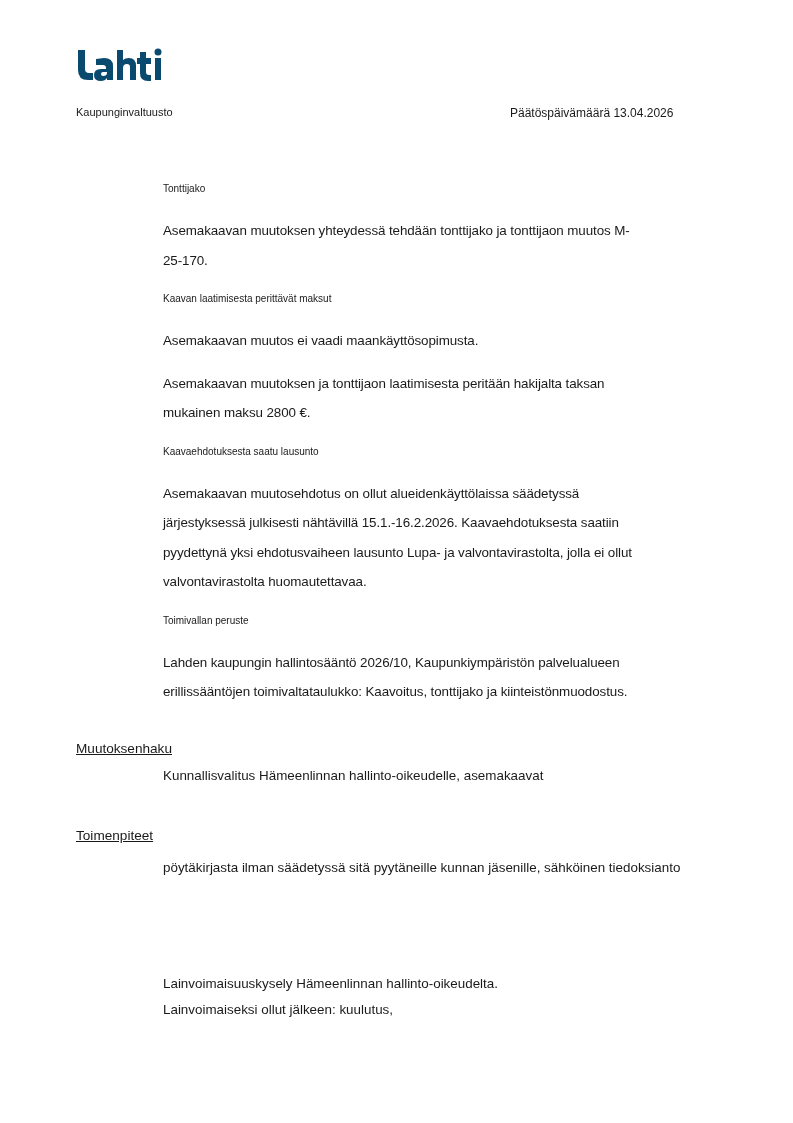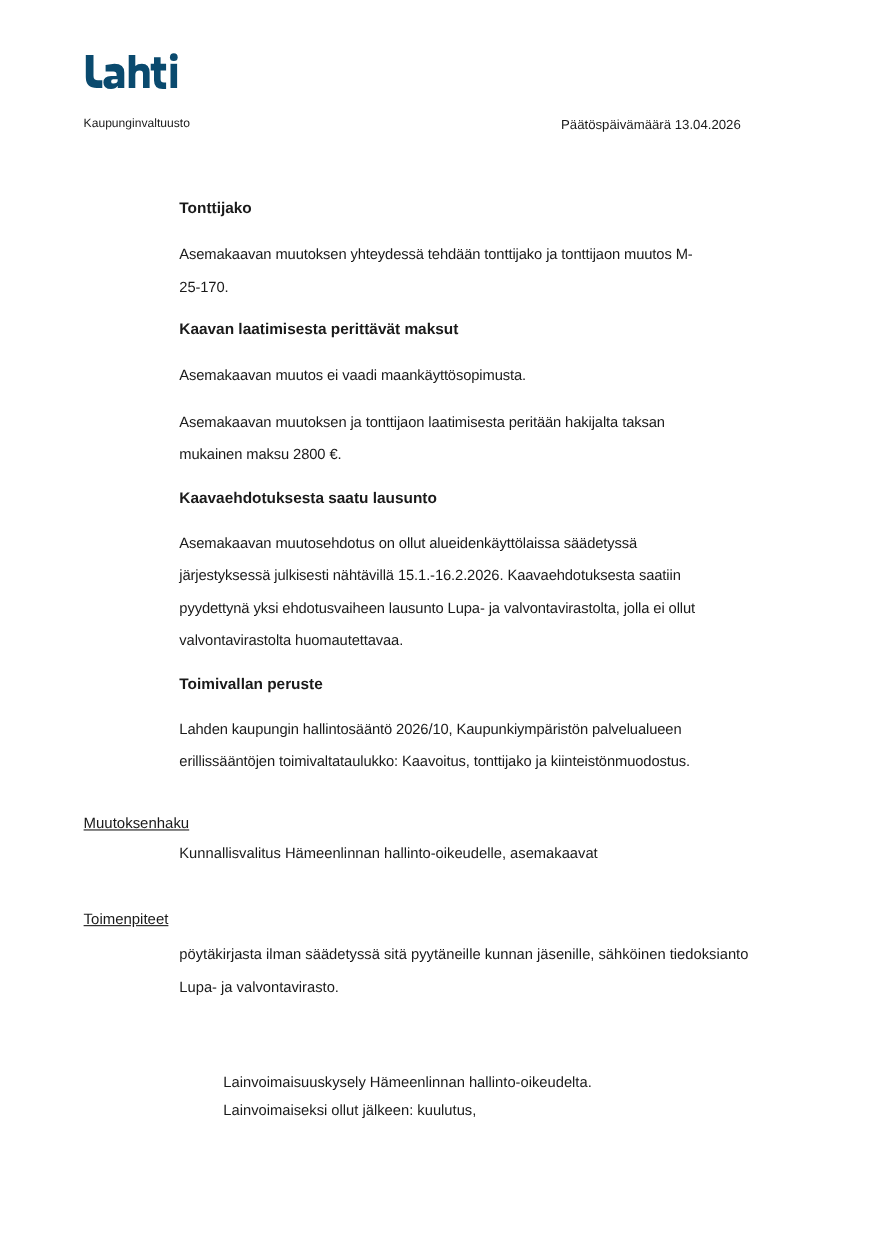--- a/index.html
+++ b/index.html
@@ -2,32 +2,32 @@
 <html><head>
 <meta charset="utf-8">
 <style>
   html, body { margin: 0; padding: 0; background: #ffffff; }
   body { width: 793px; height: 1123px; position: relative; overflow: hidden;
          font-family: "Liberation Sans", sans-serif; color: #1a1a1a; font-size: 13.4px; }
   .logo { position: absolute; left: 76px; top: 46px; width: 92px; height: 36px; }
   .hdr-left { position: absolute; left: 76px; top: 106px; font-size: 11px; }
   .hdr-right { position: absolute; left: 510px; top: 106px; font-size: 12px; }
   .body { position: absolute; left: 163px; top: 178px; width: 560px; }
-  .h { font-weight: bold; font-size: 14px; line-height: 22px; margin: 0 0 16px 0; }
+  .h { font-weight: normal; font-size: 10px; line-height: 22px; margin: 0 0 16px 0; }
   .p { line-height: 29.5px; margin: 0 0 13px 0; letter-spacing: -0.1px; }
   .p-line { display: block; white-space: nowrap; }
   .side-label { position: absolute; left: 76px; font-size: 13.6px; text-decoration: underline; }
   .side-text { position: absolute; left: 163px; font-size: 13.4px; white-space: nowrap; }
   .lbl-muutos { top: 741px; }
   .txt-muutos { top: 768px; }
   .lbl-toim { top: 828px; }
   .txt-toim { top: 853px; line-height: 29.5px; }
   .txt-toim span { display: block; }
   .txt-lainv { top: 971px; line-height: 26px; }
-  .txt-lainv span { display: block; margin-left: 40px; }
+  .txt-lainv span { display: block; }
 </style>
 </head>
 <body>
 
 <svg class="logo" viewBox="0 0 92 36">
   <g fill="#0a4a6e">
 
     <path d="M2 4 h7 v19 q0 4 4 4 h4 v7 h-5 q-10 0 -10 -10 z"></path>
 
     <path d="M28 12 q9 0 9 8 v14 h-6 v-2 q-2 3 -6 3 q-7 0 -7 -6 q0 -6 7 -6 h5 v-1 q0 -3 -3 -3 h-7 v-6 z M31 26 h-4 q-2 0 -2 2 q0 2 2 2 q4 0 4 -3 z"></path>
@@ -75,19 +75,18 @@
     <span class="p-line">erillissääntöjen toimivaltataulukko: Kaavoitus, tonttijako ja kiinteistönmuodostus.</span>
   </div>
 </div>
 
 <div class="side-label lbl-muutos">Muutoksenhaku</div>
 <div class="side-text txt-muutos">Kunnallisvalitus Hämeenlinnan hallinto-oikeudelle, asemakaavat</div>
 
 <div class="side-label lbl-toim">Toimenpiteet</div>
 <div class="side-text txt-toim">
   <span>pöytäkirjasta ilman säädetyssä sitä pyytäneille kunnan jäsenille, sähköinen tiedoksianto</span>
-  <span>Lupa- ja valvontavirasto.</span>
 </div>
 
 <div class="side-text txt-lainv">
   <span>Lainvoimaisuuskysely Hämeenlinnan hallinto-oikeudelta.</span>
   <span>Lainvoimaiseksi ollut jälkeen: kuulutus,</span>
 </div>
 
 </body></html>

